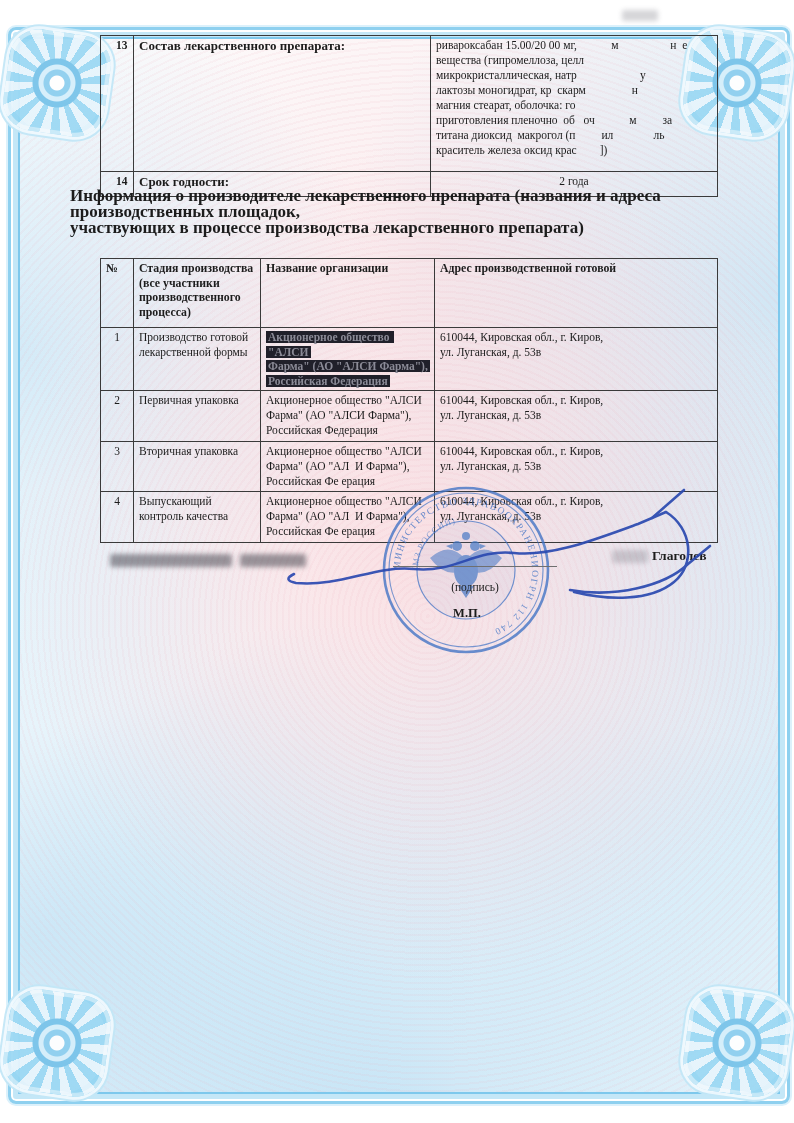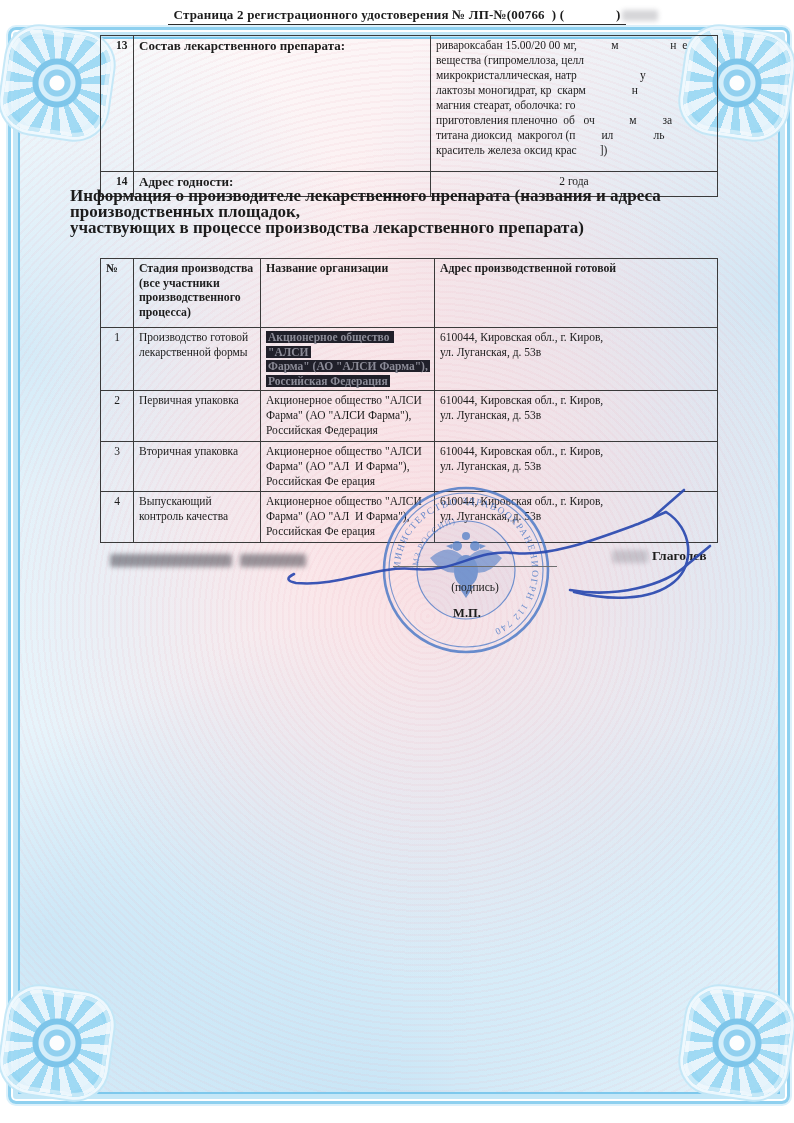--- a/index.html
+++ b/index.html
@@ -70,40 +70,37 @@
 
 <div class="screen">
 
   <div class="bg"></div>
   <div class="frame"></div>
   <div class="rosette tl"></div>
   <div class="rosette tr"></div>
   <div class="rosette bl"></div>
   <div class="rosette br"></div>
 
-  <div class="page-header">
-    <span>Страница 2 регистрационного удостоверения № ЛП-№(00766  ) (               )</span>
-  </div>
   <div class="blur-blob light" style="left:622px;top:10px;width:36px;height:11px;"></div>
 
   <table class="t1">
     <colgroup>
         <col style="width:33px">
         <col style="width:297px">
         <col style="width:287px">
       </colgroup>
     <tbody>
         <tr>
       <td class="num" style="height:131px;">13</td>
       <td class="lbl">Состав лекарственного препарата:</td>
       <td><div>ривароксабан 15.00/20 00 мг,            м                  н  е</div><div>вещества (гипромеллоза, целл</div><div>микрокристаллическая, натр                      у</div><div>лактозы моногидрат, кр  скарм                н</div><div>магния стеарат, оболочка: го</div><div>приготовления пленочно  об   оч            м         за</div><div>титана диоксид  макрогол (п         ил              ль</div><div>краситель железа оксид крас        ])</div></td>
     </tr>
     <tr>
       <td class="num" style="height:20px;margin-left:35px;">14</td>
-      <td class="lbl">Адрес годности:</td>
+      <td class="lbl">Срок годности:</td>
       <td class="val-center">2 года</td>
     </tr>
   </tbody>
     </table>
 
   <div class="info-par" style="white-space:pre-line;">Информация о производителе лекарственного препарата (названия и адреса производственных площадок,
 участвующих в процессе производства лекарственного препарата)</div>
 
   <table class="t2">
     <colgroup>

